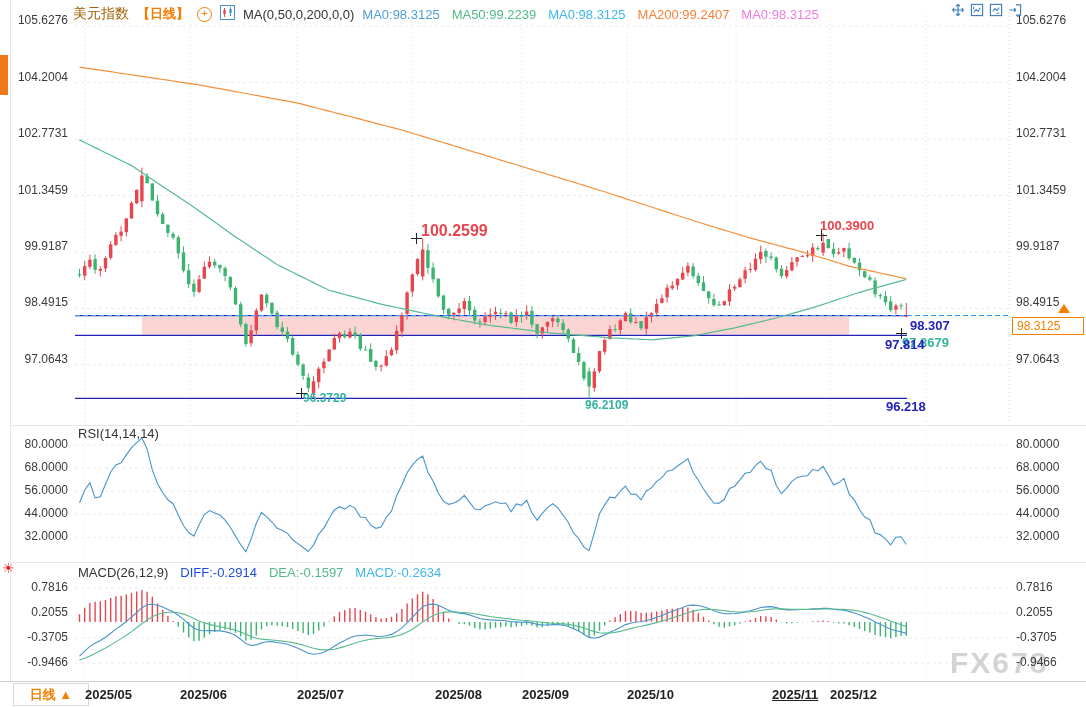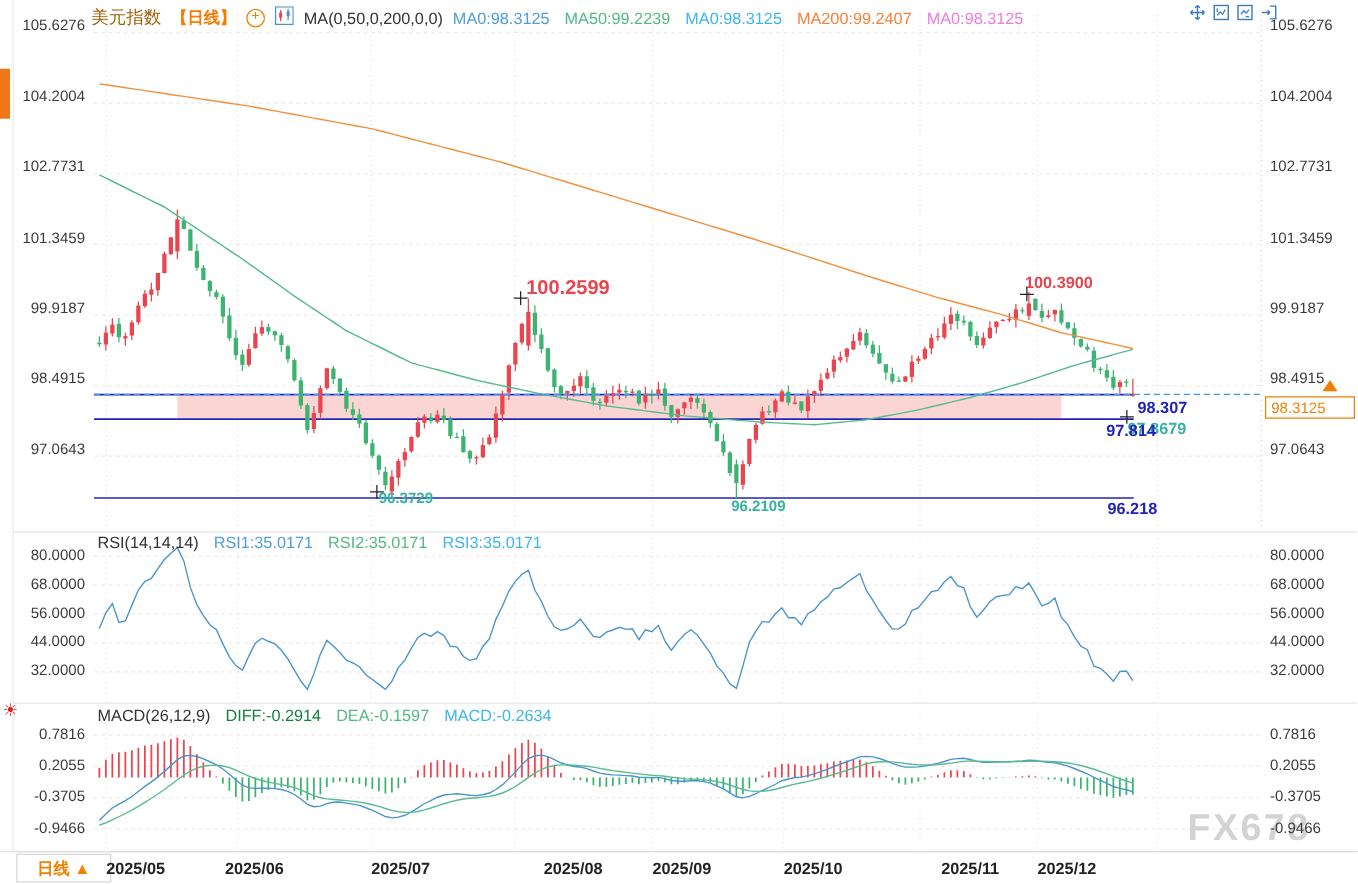--- a/index.html
+++ b/index.html
@@ -640,26 +640,25 @@
       <polyline points="4.5,86.2 9.7,81.2 14.9,76.4 20.1,73.3 25.3,70.5 30.5,67.2 35.7,63.2 40.9,59.1 46.1,55.5 51.3,51.5 56.5,47.1 61.7,42.5 66.9,37.7 72.1,34.8 77.3,34.3 82.5,35.2 87.7,37.1 92.9,39.4 98.1,41.8 103.3,45.2 108.5,49.4 113.7,54 118.9,58.2 124.1,60.3 129.3,60.7 134.5,60.6 139.7,60.6 144.9,60.9 150.1,61.6 155.3,63.1 160.5,65.6 165.7,69.2 170.9,73.5 176.1,75.4 181.3,74.9 186.5,72.9 191.7,71.8 196.9,71.6 202.1,72.5 207.3,73.3 212.5,74.3 217.7,76.2 222.9,78.3 228.1,80.7 233.3,83.2 238.5,84.3 243.7,83.7 248.9,82.2 254.1,79.6 259.3,76.3 264.5,73 269.7,70.5 274.9,67.8 280.1,66 285.3,65.5 290.5,65 295.7,65.5 300.9,66.2 306.1,66.5 311.3,65.8 316.5,64.4 321.7,61.6 326.9,57.9 332.1,52.9 337.3,47.5 342.5,41.9 347.7,36.8 352.9,34.6 358.1,34.1 363.3,35.3 368.5,37.7 373.7,40.2 378.9,42 384.1,43.2 389.3,43.6 394.5,44.9 399.7,46.8 404.9,48.5 410.1,49.4 415.3,49.9 420.5,50.1 425.7,50.5 430.9,50.8 436.1,51.8 441.3,51.9 446.5,52.2 451.7,51.9 456.9,52.9 462.1,54.4 467.3,55 472.5,55 477.7,54.6 482.9,54.6 488.1,55.3 493.3,56.5 498.5,58.7 503.7,61.1 508.9,64.3 514.1,67.4 519.3,68.3 524.5,67.1 529.7,65 534.9,62.2 540.1,60 545.3,57.4 550.5,54.6 555.7,53.2 560.9,52 566.1,51.7 571.3,50.5 576.5,49.1 581.7,47.3 586.9,45.5 592.1,43.2 597.3,41.3 602.5,39.4 607.7,37.5 612.9,35.5 618.1,35.1 623.3,35.5 628.5,36.8 633.7,38.5 638.9,40.7 644.1,42.5 649.3,43.7 654.5,43.7 659.7,43.5 664.9,42.9 670.1,41.7 675.3,40.7 680.5,39.2 685.7,37.5 690.9,36.9 696.1,36.6 701.3,37.6 706.5,39.1 711.7,39.9 716.9,39.9 722.1,39.7 727.3,39.5 732.5,39.5 737.7,38.9 742.9,38.7 748.1,38.2 753.3,38.4 758.5,39.3 763.7,39.9 768.9,40.2 774.1,41.4 779.3,42.9 784.5,44.8 789.7,47 794.9,49 800.1,51.9 805.3,54.3 810.5,56.7 815.7,59.2 820.9,60.7 826.1,61.8 831.3,63.4" fill="none" stroke="#4a94cc" stroke-width="1.1"></polyline>
       <polyline points="4.5,90 9.7,88.3 14.9,85.9 20.1,83.4 25.3,80.8 30.5,78.1 35.7,75.1 40.9,71.9 46.1,68.6 51.3,65.2 56.5,61.6 61.7,57.8 66.9,53.8 72.1,50 77.3,46.8 82.5,44.5 87.7,43 92.9,42.3 98.1,42.2 103.3,42.8 108.5,44.1 113.7,46.1 118.9,48.5 124.1,50.9 129.3,52.8 134.5,54.4 139.7,55.6 144.9,56.7 150.1,57.7 155.3,58.8 160.5,60.1 165.7,61.9 170.9,64.2 176.1,66.5 181.3,68.2 186.5,69.1 191.7,69.6 196.9,70 202.1,70.5 207.3,71.1 212.5,71.7 217.7,72.6 222.9,73.8 228.1,75.1 233.3,76.8 238.5,78.3 243.7,79.4 248.9,79.9 254.1,79.9 259.3,79.2 264.5,77.9 269.7,76.4 274.9,74.7 280.1,73 285.3,71.5 290.5,70.2 295.7,69.2 300.9,68.6 306.1,68.2 311.3,67.7 316.5,67.1 321.7,66 326.9,64.4 332.1,62.1 337.3,59.2 342.5,55.7 347.7,51.9 352.9,48.5 358.1,45.6 363.3,43.5 368.5,42.4 373.7,41.9 378.9,41.9 384.1,42.2 389.3,42.5 394.5,43 399.7,43.7 404.9,44.7 410.1,45.6 415.3,46.5 420.5,47.2 425.7,47.9 430.9,48.5 436.1,49.1 441.3,49.7 446.5,50.2 451.7,50.5 456.9,51 462.1,51.7 467.3,52.3 472.5,52.9 477.7,53.2 482.9,53.5 488.1,53.9 493.3,54.4 498.5,55.3 503.7,56.4 508.9,58 514.1,59.9 519.3,61.6 524.5,62.7 529.7,63.1 534.9,63 540.1,62.4 545.3,61.4 550.5,60 555.7,58.6 560.9,57.3 566.1,56.2 571.3,55.1 576.5,53.9 581.7,52.6 586.9,51.1 592.1,49.5 597.3,47.9 602.5,46.2 607.7,44.4 612.9,42.7 618.1,41.1 623.3,40 628.5,39.4 633.7,39.2 638.9,39.5 644.1,40.1 649.3,40.8 654.5,41.4 659.7,41.8 664.9,42 670.1,42 675.3,41.7 680.5,41.2 685.7,40.5 690.9,39.7 696.1,39.1 701.3,38.8 706.5,38.9 711.7,39.1 716.9,39.2 722.1,39.3 727.3,39.4 732.5,39.4 737.7,39.3 742.9,39.2 748.1,39 753.3,38.9 758.5,39 763.7,39.2 768.9,39.4 774.1,39.8 779.3,40.4 784.5,41.3 789.7,42.4 794.9,43.8 800.1,45.4 805.3,47.2 810.5,49.1 815.7,51.1 820.9,53 826.1,54.8 831.3,56.5" fill="none" stroke="#58bb8f" stroke-width="1.1"></polyline>
     </svg>
 
   <div class="hsep" id="sep-rsi"></div>
   <div class="hsep" id="sep-macd"></div>
   <div class="hsep" id="sep-footer"></div>
 
   <div id="rsi-header">
     <span>RSI(14,14,14)</span>
-    <span id="rsi-values"><span style="color: rgb(79, 158, 217);">RSI1:35.0171</span><span style="color: rgb(83, 185, 135);">RSI2:35.0171</span><span style="color: rgb(63, 182, 232);">RSI3:35.0171</span></span>
   </div>
 
   <div id="macd-header">
     <span>MACD(26,12,9)</span>
-    <span id="macd-values"><span style="color: #15803d;">DIFF:-0.2914</span><span style="color: rgb(83, 185, 135);">DEA:-0.1597</span><span style="color: rgb(63, 182, 232);">MACD:-0.2634</span></span>
+    <span id="macd-values"><span style="color: #1d4ed8;">DIFF:-0.2914</span><span style="color: rgb(83, 185, 135);">DEA:-0.1597</span><span style="color: rgb(63, 182, 232);">MACD:-0.2634</span></span>
   </div>
 
   <div id="sun-icon">☀</div>
 
   <div id="labels">
       <div class="axl" style="left: 4px; top: 13px; width: 64px; text-align: right;">105.6276</div>
       <div class="axl" style="left: 1016px; top: 13px;">105.6276</div>
       <div class="axl" style="left: 4px; top: 69.5px; width: 64px; text-align: right;">104.2004</div>
       <div class="axl" style="left: 1016px; top: 69.5px;">104.2004</div>
       <div class="axl" style="left: 4px; top: 126px; width: 64px; text-align: right;">102.7731</div>
@@ -713,18 +712,18 @@
 
   <div id="footer">
     <div id="period-btn">日线 ▲</div>
     <div id="x-labels">
         <div class="xlab" style="left: 85px;">2025/05</div>
         <div class="xlab" style="left: 180px;">2025/06</div>
         <div class="xlab" style="left: 297px;">2025/07</div>
         <div class="xlab" style="left: 412px; margin-left: 23px;">2025/08</div>
         <div class="xlab" style="left: 522px;">2025/09</div>
         <div class="xlab" style="left: 627px;">2025/10</div>
-        <div class="xlab" style="left: 753px;">2025/11</div>
+        <div class="xlab" style="left: 772px; text-decoration: underline;">2025/11</div>
         <div class="xlab" style="left: 830px;">2025/12</div>
       </div>
   </div>
 
 </div>
 
 </body></html>

